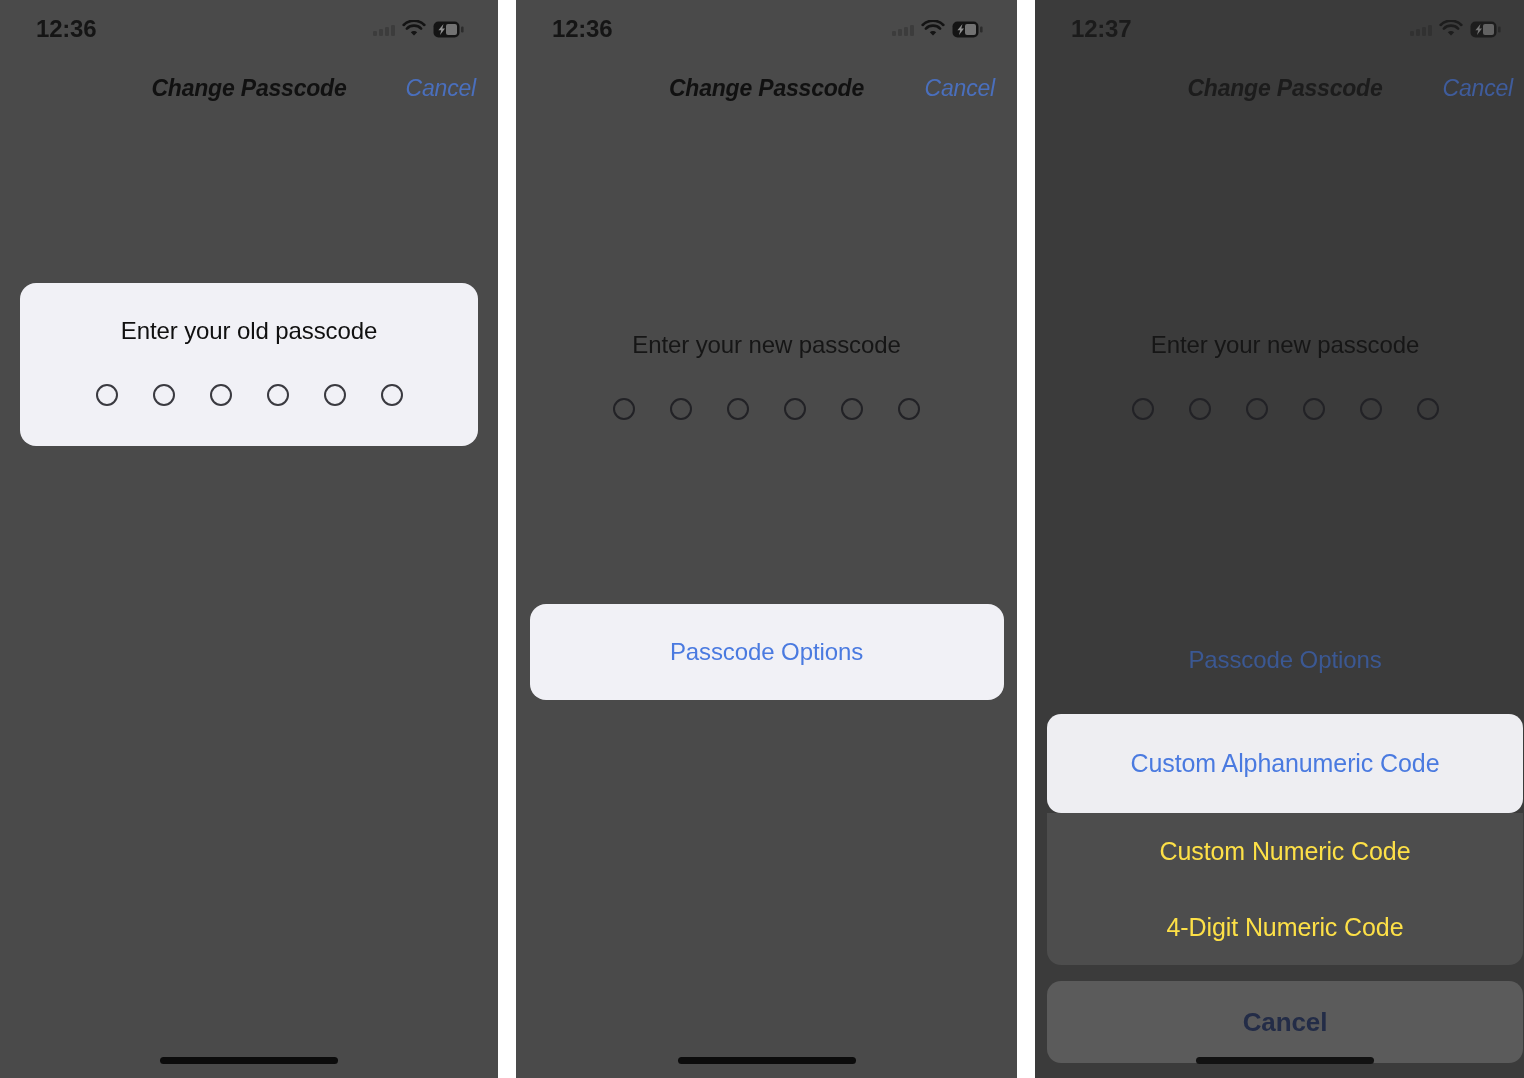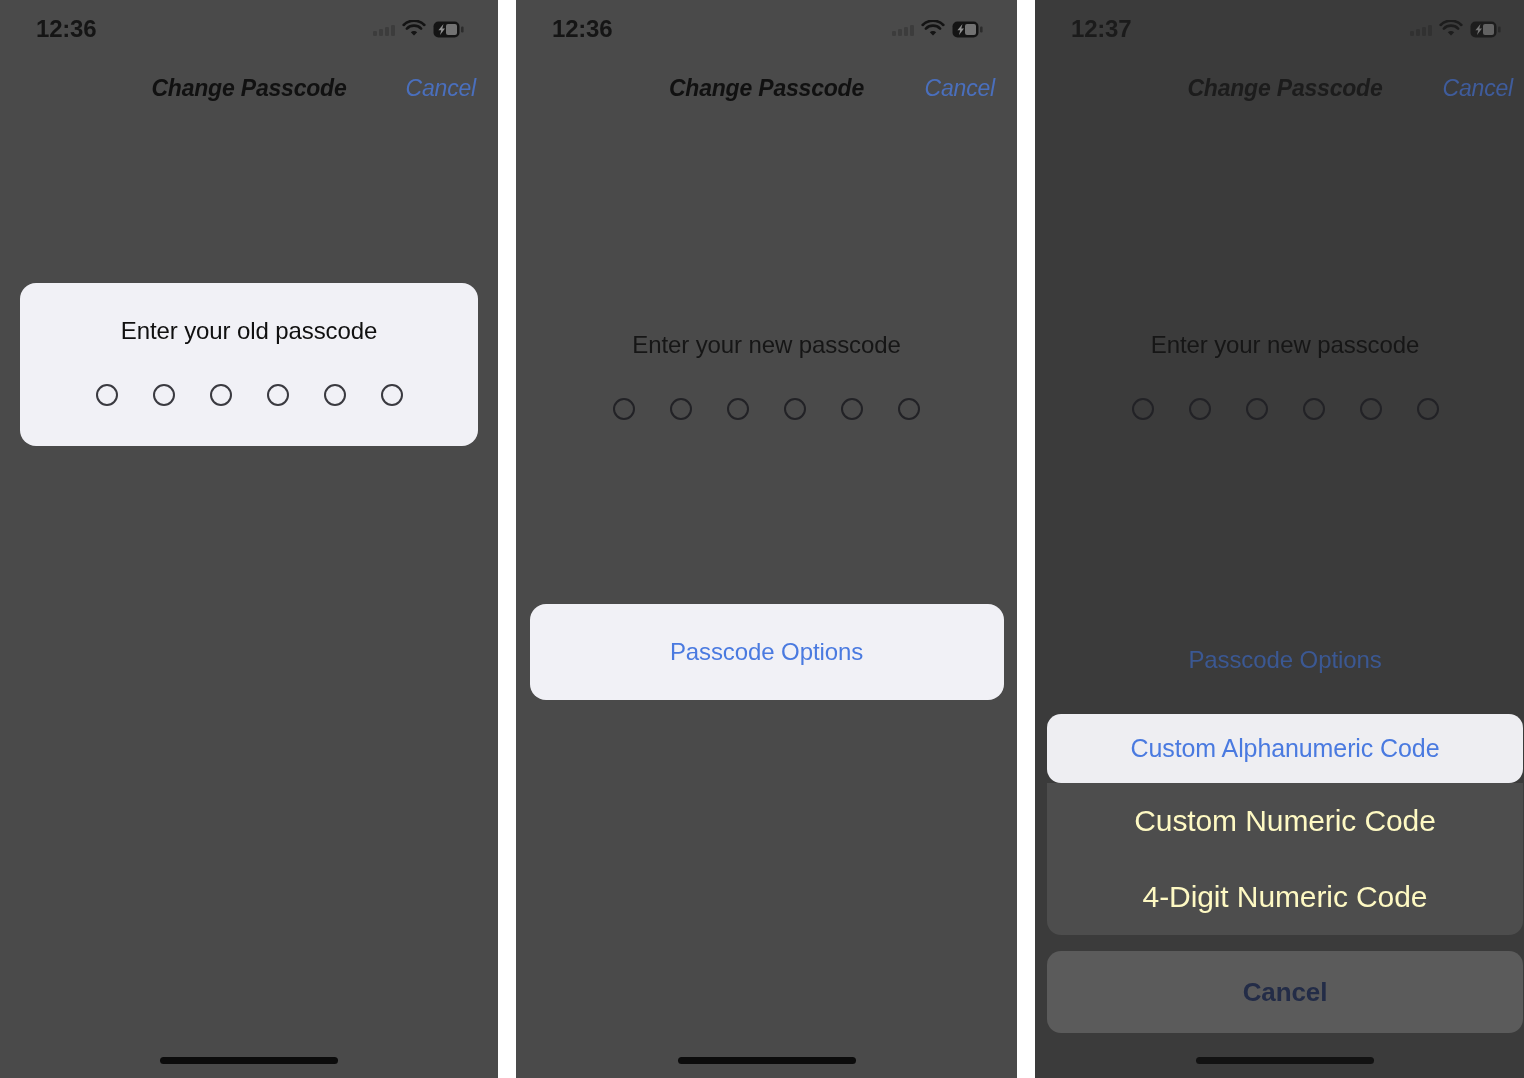--- a/index.html
+++ b/index.html
@@ -180,42 +180,42 @@
   
   .action-sheet {
     position: absolute;
     left: 12px;
     right: 12px;
     top: 714px;
   }
   .sheet-group-top {
     background: #eeeef2;
     border-radius: 14px;
-    padding: 20px 0;
+    padding: 35px 0;
     text-align: center;
   }
   .sheet-group-top .sheet-item-label {
     font-size: 25px;
     color: #4a7ae0;
     letter-spacing: -0.1px;
   }
   .sheet-group-rest {
     background: #4d4d4d;
     border-bottom-left-radius: 14px;
     border-bottom-right-radius: 14px;
     margin-top: 0px;
     overflow: hidden;
   }
   .sheet-item {
     height: 76px;
     display: flex;
     align-items: center;
     justify-content: center;
-    font-size: 30px;
-    color: #fef9c3;
+    font-size: 25px;
+    color: #fde047;
     letter-spacing: -0.1px;
   }
   .sheet-cancel {
     margin-top: 16px;
     background: #5b5b5b;
     border-radius: 14px;
     height: 82px;
     display: flex;
     align-items: center;
     justify-content: center;

